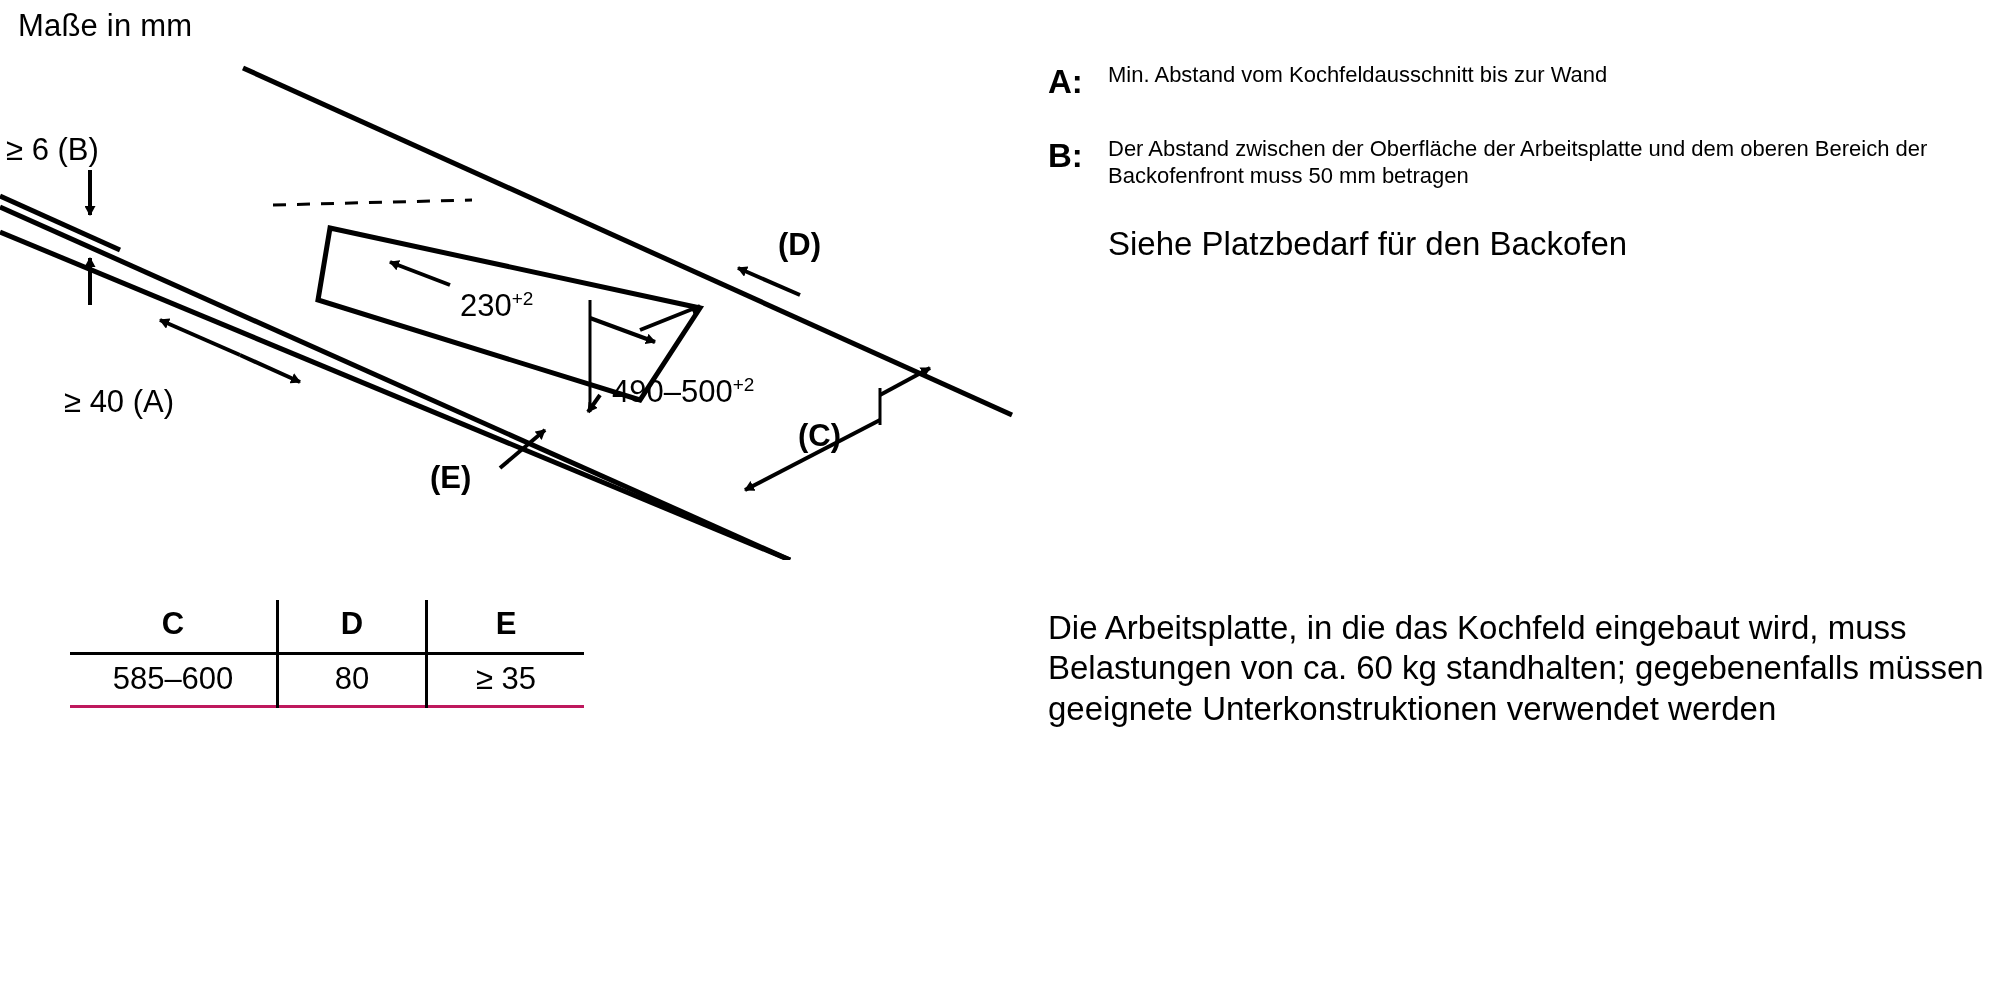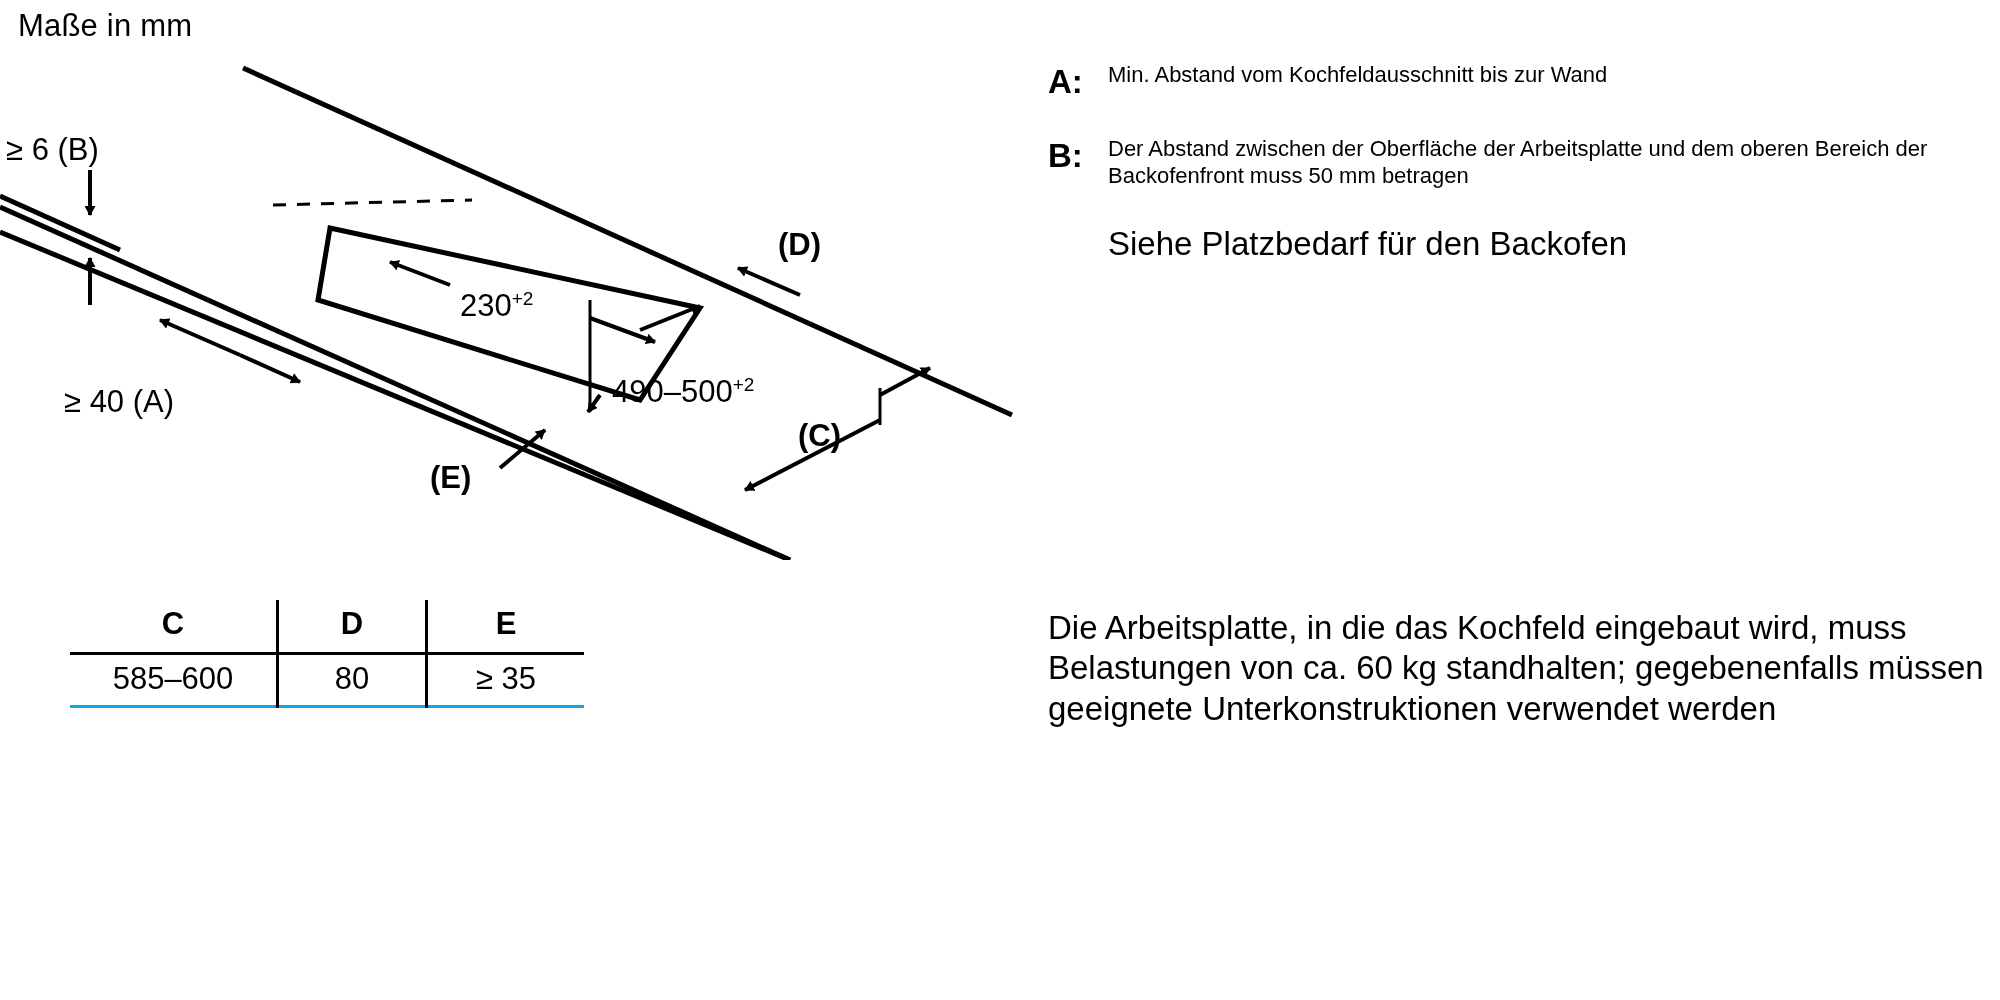--- a/index.html
+++ b/index.html
@@ -80,21 +80,21 @@
     white-space: nowrap;
   }
   #spec-table th {
     font-weight: bold;
     padding-bottom: 10px;
   }
   #spec-table thead tr {
     border-bottom: 3px solid #000;
   }
   #spec-table tbody tr:first-child {
-    border-bottom: 3px solid #0ea5e9;
+    border-bottom: 3px solid #be185d;
   }
   #spec-table th + th,
   #spec-table td + td {
     border-left: 3px solid #000;
   }
   #spec-table .col-c { min-width: 170px; }
   #spec-table .col-d { min-width: 110px; }
   #spec-table .col-e { min-width: 120px; }
 
   

